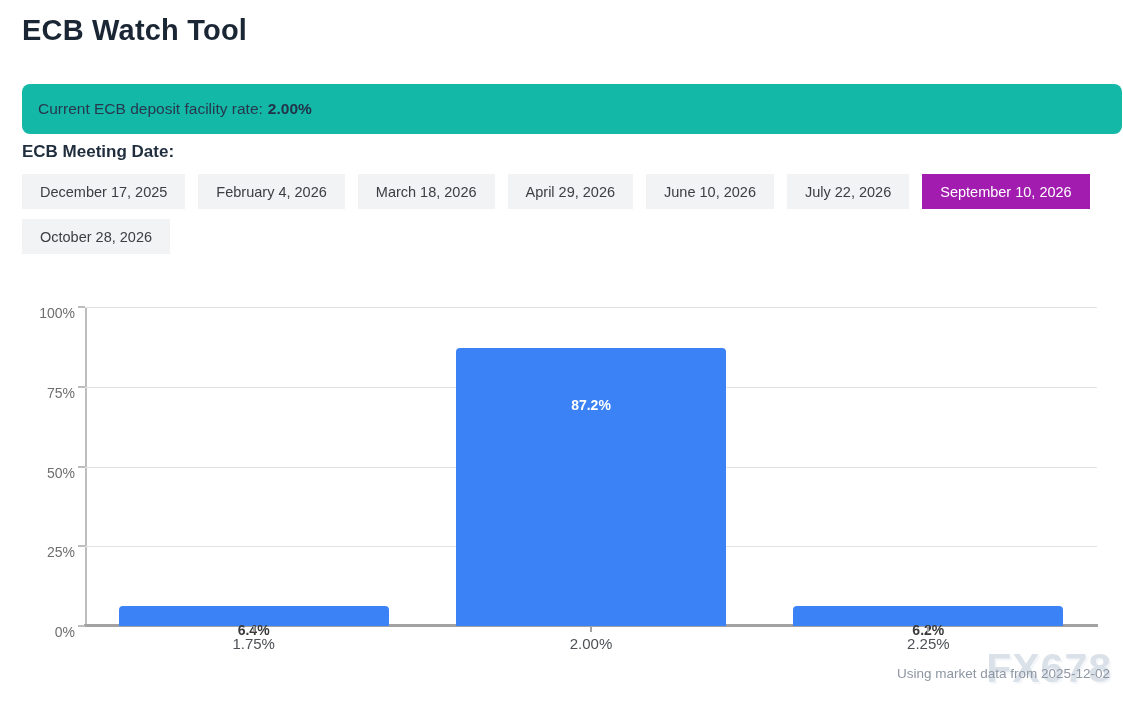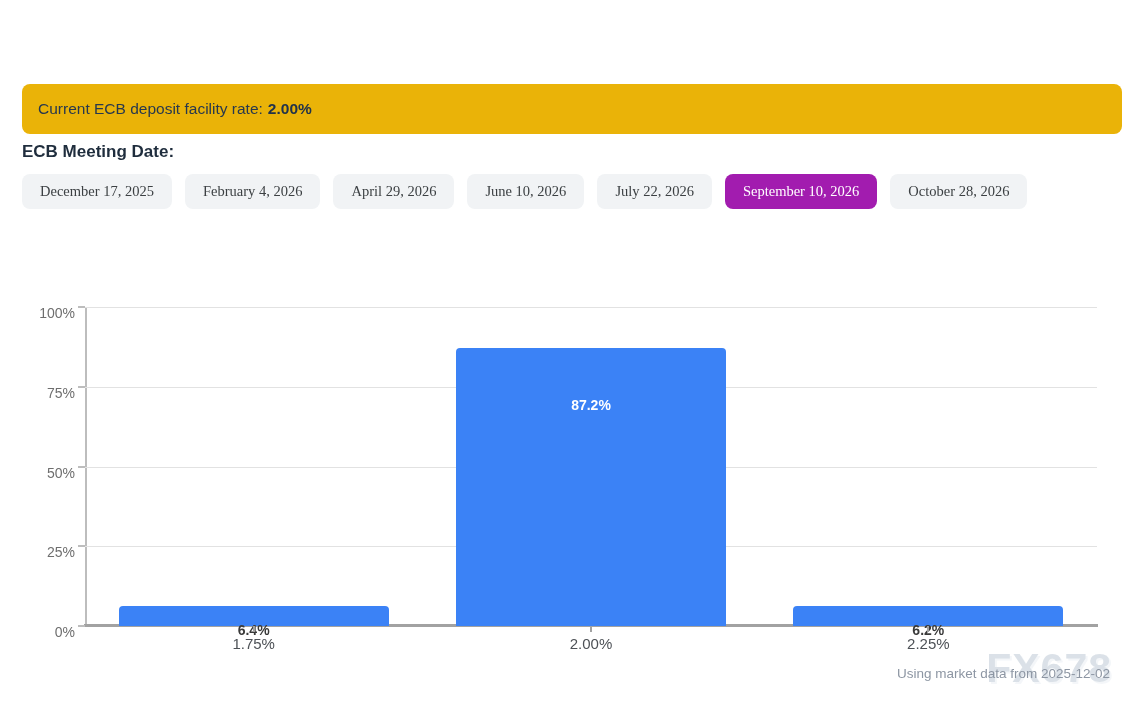--- a/index.html
+++ b/index.html
@@ -17,39 +17,39 @@
     font-size: 29px; font-weight: 700; color: #1b2634;
     letter-spacing: 0.2px;
   }
   .subtitle {
     position: absolute; left: 22px; top: 61px;
     font-size: 15px; color: #4a545f;
   }
   .info-bar {
     position: absolute; left: 22px; top: 84px;
     width: 1100px; height: 50px;
-    background: #eab308; border-radius: 8px;
+    background: #14b8a6; border-radius: 8px;
     display: flex; align-items: center; padding-left: 16px;
     font-size: 15.5px; color: #27384e;
   }
   .info-bar b { margin-left: 5px; color: #22334a; }
 
   .meeting-heading {
     position: absolute; left: 22px; top: 142px;
     font-size: 17px; font-weight: 700; color: #1f2d3d;
   }
   .chips {
     position: absolute; left: 22px; top: 174px; width: 1090px;
     display: flex; flex-wrap: wrap; gap: 10px 13px;
   }
   .chip {
     border: none; cursor: pointer;
     background: #f1f3f5; color: #3c4043;
-    font-family: Liberation Serif, serif; font-size: 14.5px;
-    padding: 9px 18px; border-radius: 8px;
+    font-family: Liberation Sans, sans-serif; font-size: 14.5px;
+    padding: 9px 18px; border-radius: 0;
     height: 35px; display: inline-flex; align-items: center;
   }
   .chip.selected { background: #a21caf; color: #ffffff; }
 
   .chart {
     position: absolute; left: 0; top: 290px;
     width: 1123px; height: 370px;
   }
   .plot {
     position: absolute; left: 85px; top: 17px;
@@ -100,32 +100,34 @@
     position: absolute; right: 13px; top: 666px;
     font-size: 13.5px; color: #8d96a3;
     z-index: 2;
   }
 </style>
 </head>
 <body>
 
 <div class="page">
 
+  <h1 class="title">ECB Watch Tool</h1>
 
 
   <div class="info-bar">
     <span>Current ECB deposit facility rate:</span>
     <b>2.00%</b>
   </div>
 
   <div class="meeting-heading">ECB Meeting Date:</div>
 
   <div class="chips">
       <button class="chip">December 17, 2025</button>
       <button class="chip">February 4, 2026</button>
+      <button class="chip">March 18, 2026</button>
       <button class="chip">April 29, 2026</button>
       <button class="chip">June 10, 2026</button>
       <button class="chip">July 22, 2026</button>
       <button class="chip selected">September 10, 2026</button>
       <button class="chip">October 28, 2026</button>
     </div>
 
   <div class="chart">
     <div class="plot"></div>
     <div class="baseline"></div>

